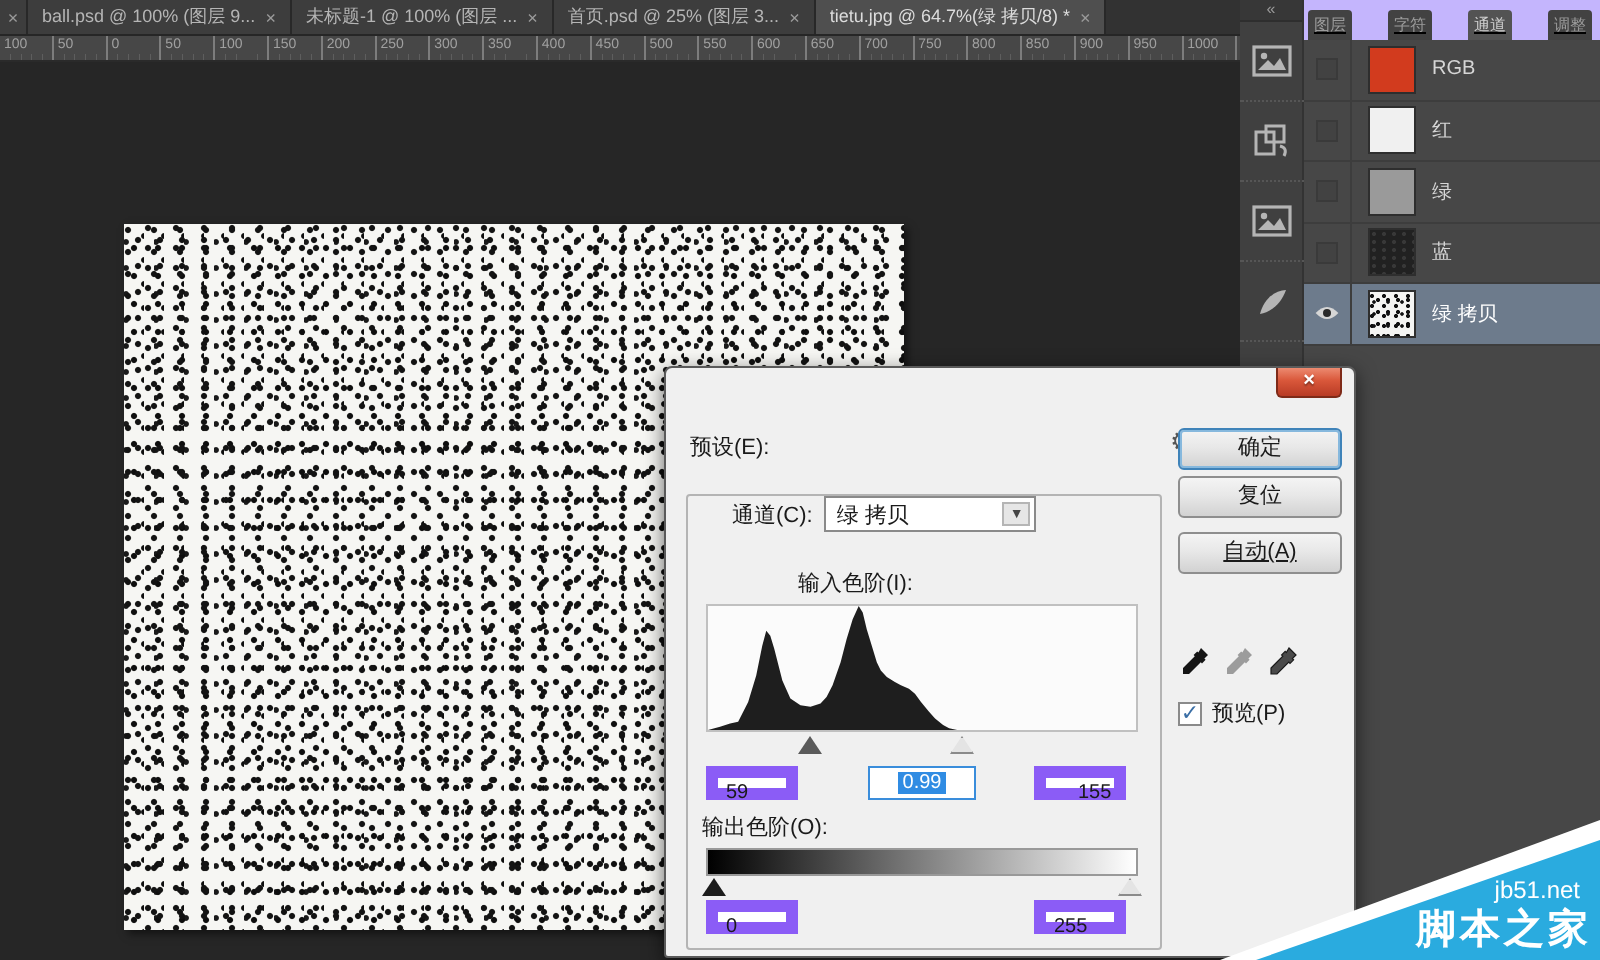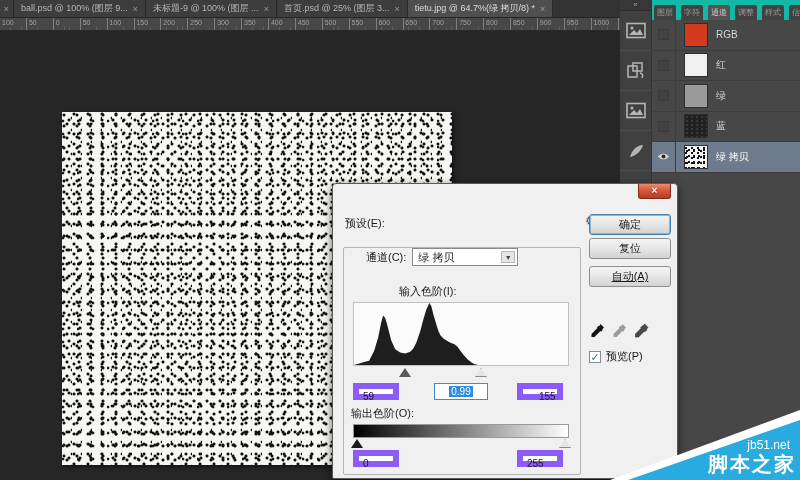--- a/index.html
+++ b/index.html
@@ -40,21 +40,21 @@
 
   
   .dock { position:absolute; left:620px; top:0; width:180px; height:480px; background:#474747; }
   .iconstrip { position:absolute; left:0; top:0; width:32px; height:480px; background:#404040;
                border-right:1px solid #333; }
   .strip-head { height:11px; background:#373737; color:#9a9a9a; font-size:8px; text-align:center;
                 line-height:10px; border-bottom:1px solid #2e2e2e; }
   .dockicon { width:32px; height:40px; display:flex; align-items:center; justify-content:center;
               border-bottom:1px dotted #565656; }
   .panelarea { position:absolute; left:32px; top:0; width:148px; height:480px; background:#474747; }
-  .ptabs { height:20px; background:#14b8a6; display:flex; align-items:flex-end; padding:3px 2px 0 2px; gap:5px; }
+  .ptabs { height:20px; background:#c4b5fd; display:flex; align-items:flex-end; padding:3px 2px 0 2px; gap:18px;text-decoration:underline; }
   .ptab { font-size:8px; color:#9b9b9b; background:#424242; padding:2px 3px; white-space:nowrap;
           border-radius:2px 2px 0 0; }
   .ptab.active { background:#535353; color:#d0d0d0; }
   .chrows { }
   .chrow { height:30.5px; display:flex; align-items:center; border-bottom:1px solid #3d3d3d;
            color:#d6d6d6; font-size:10px; gap:8px; }
   .chrow.selected { background:#6d7b8c; color:#fff; }
   .eyecol { width:24px; display:flex; align-items:center; justify-content:center; align-self:stretch;
             border-right:1px solid #3d3d3d; }
   .eyeslot { width:11px; height:11px; border:1px solid #3a3a3a; background:#424242; }
@@ -143,21 +143,21 @@
 </head>
 <body>
 
 <div class="tabbar">
   <span class="tabstub">×</span>
   <div class="doctab">
     <span>ball.psd @ 100% (图层 9...</span>
     <span class="x">×</span>
   </div>
   <div class="doctab">
-    <span>未标题-9 @ 100% (图层 ...</span>
+    <span>未标题-1 @ 100% (图层 ...</span>
     <span class="x">×</span>
   </div>
   <div class="doctab">
     <span>首页.psd @ 25% (图层 3...</span>
     <span class="x">×</span>
   </div>
   <div class="doctab active">
     <span>tietu.jpg @ 64.7%(绿 拷贝/8) *</span>
     <span class="x">×</span>
   </div>

